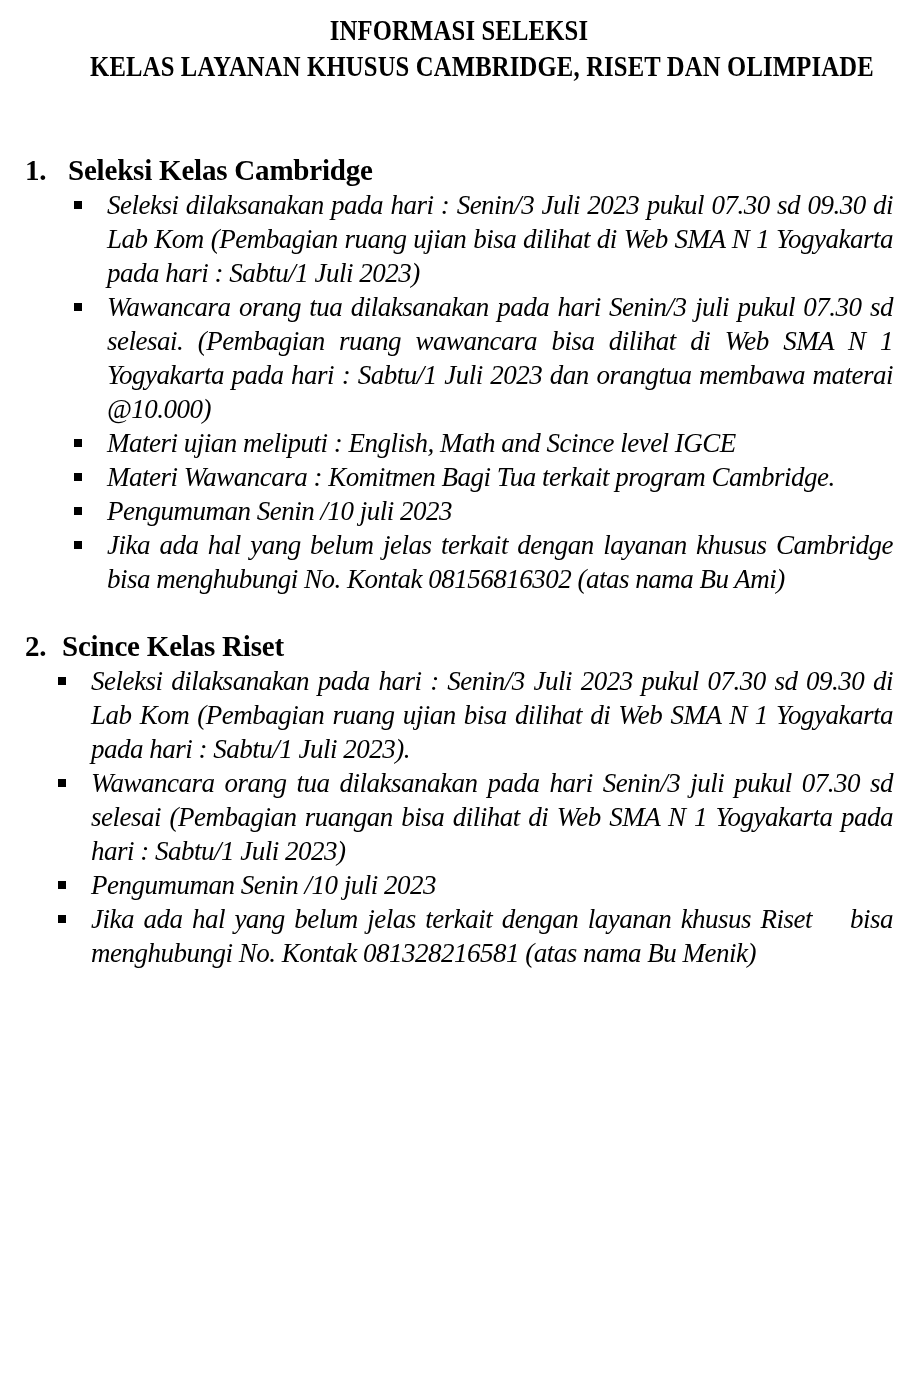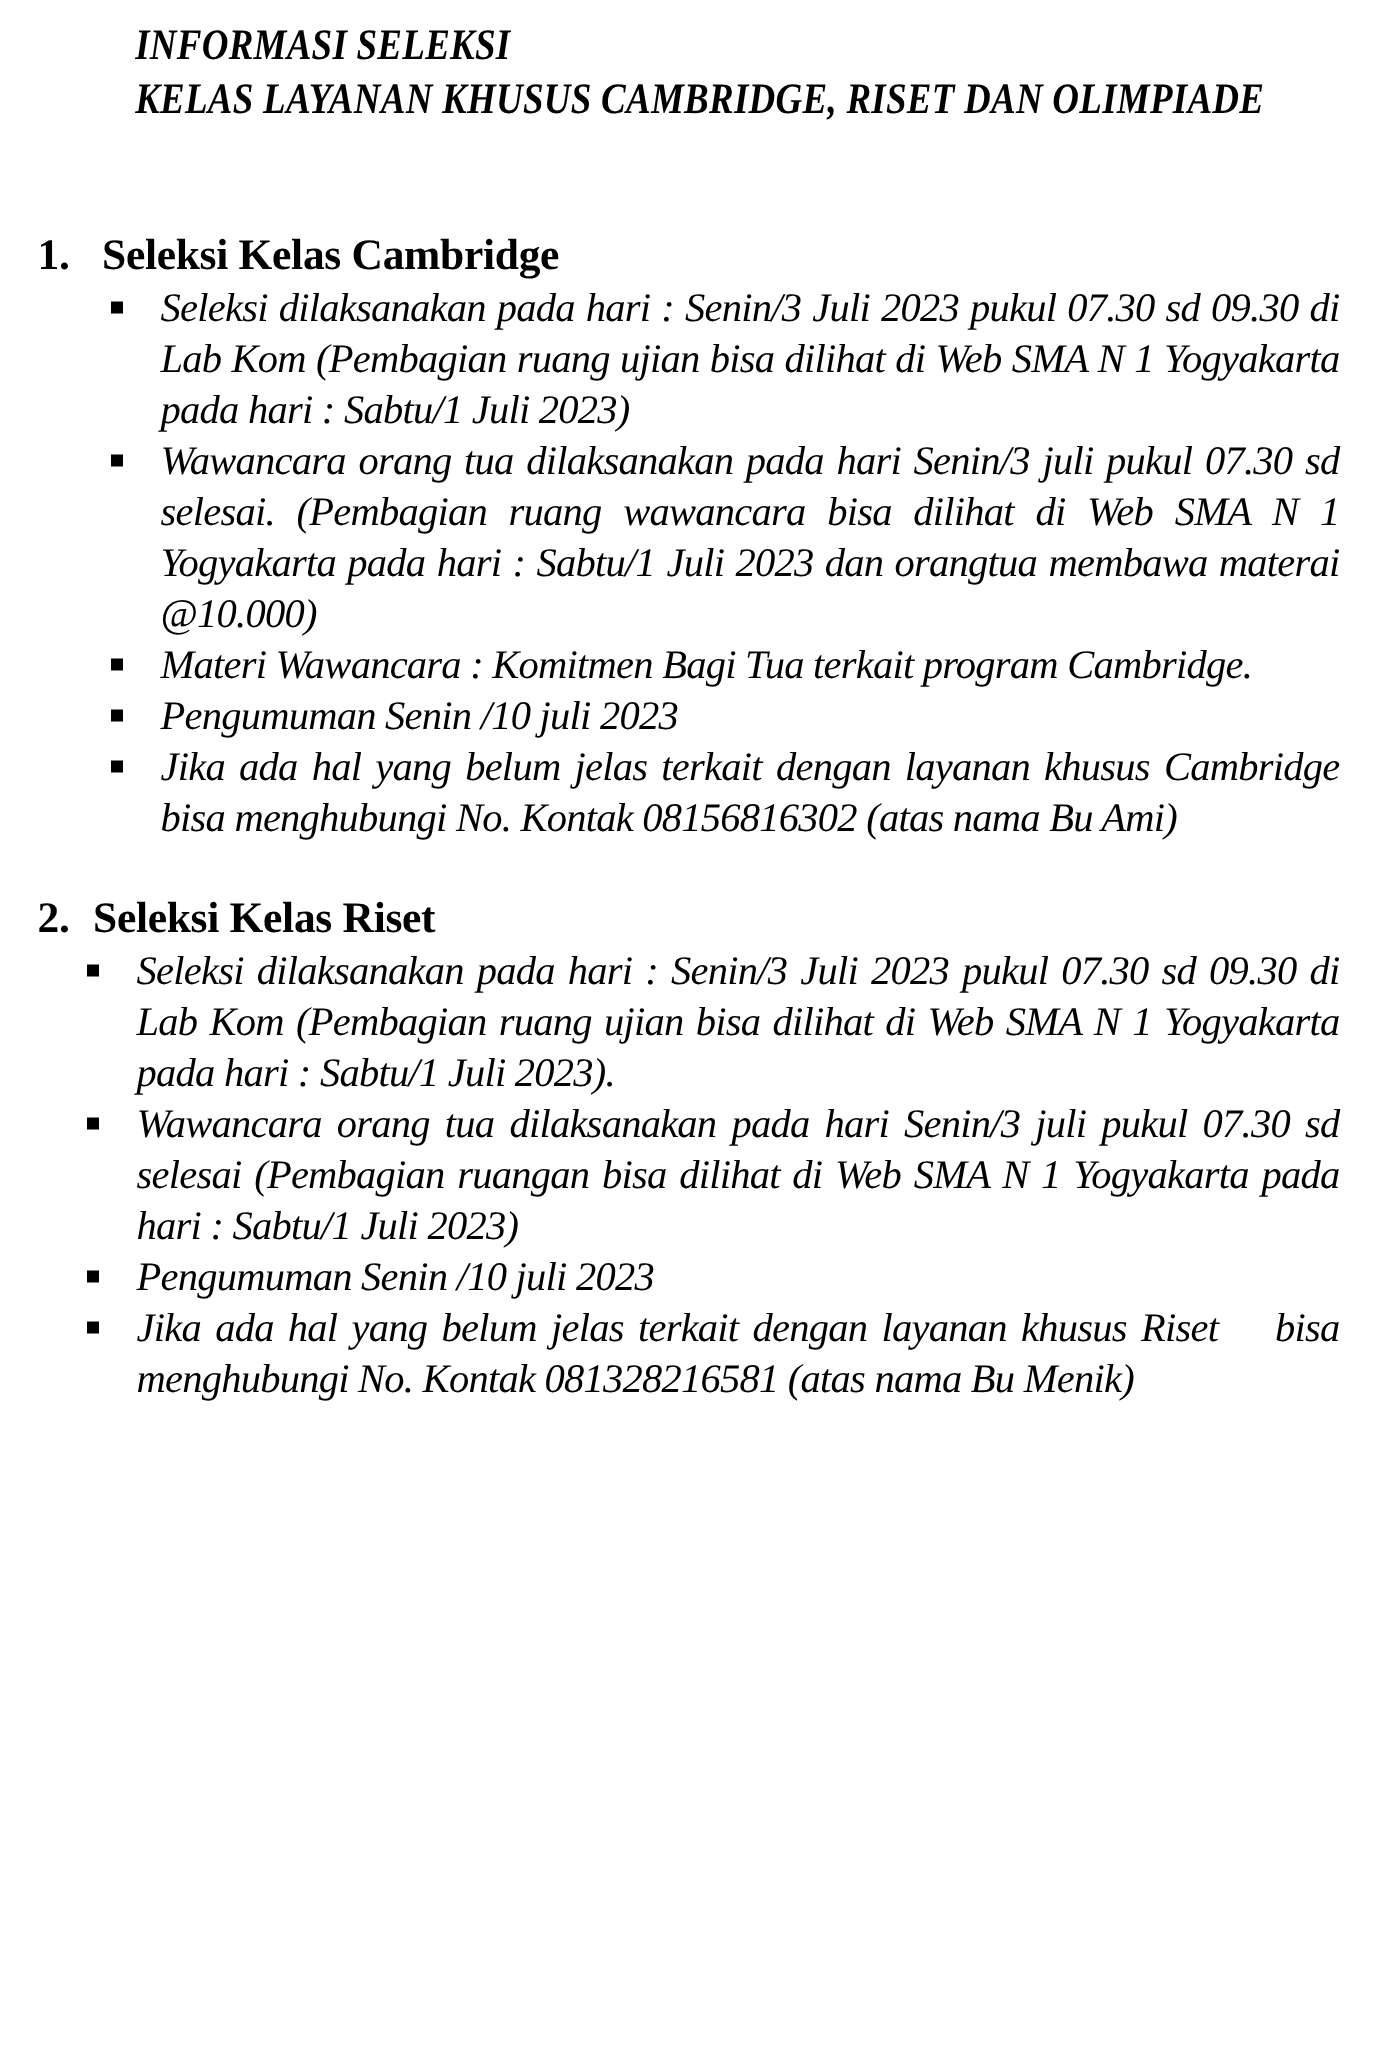--- a/index.html
+++ b/index.html
@@ -15,22 +15,21 @@
     font-family: "Liberation Serif", serif;
   }
   .page {
     box-sizing: border-box;
     width: 918px;
     height: 1374px;
     padding: 12px 25px 0 25px;
     overflow: hidden;
   }
   .doc-title {
-    text-align: left;
-    font-style: italic;
+    text-align: center;
   }
   .title-line {
     font-weight: 700;
     font-size: 29px;
     line-height: 36px;
     white-space: nowrap;
     transform: scaleX(0.85);
     transform-origin: 50% 50%;
     letter-spacing: 0.2px;
   }
@@ -96,37 +95,41 @@
       <div class="bullet">
         <span class="marker"></span>
         <p class="btext">Seleksi dilaksanakan pada hari : Senin/3 Juli 2023 pukul 07.30 sd 09.30 di Lab Kom (Pembagian ruang ujian bisa dilihat di Web SMA N 1 Yogyakarta pada hari : Sabtu/1 Juli 2023)</p>
       </div>
       <div class="bullet">
         <span class="marker"></span>
         <p class="btext">Wawancara orang tua dilaksanakan pada hari Senin/3 juli pukul 07.30 sd selesai. (Pembagian ruang wawancara bisa dilihat di Web SMA N 1 Yogyakarta pada hari : Sabtu/1 Juli 2023 dan orangtua membawa materai @10.000)</p>
       </div>
       <div class="bullet">
         <span class="marker"></span>
+        <p class="btext">Materi ujian meliputi : English, Math and Scince level IGCE</p>
+      </div>
+      <div class="bullet">
+        <span class="marker"></span>
         <p class="btext">Materi Wawancara : Komitmen Bagi Tua terkait program Cambridge.</p>
       </div>
       <div class="bullet">
         <span class="marker"></span>
         <p class="btext">Pengumuman Senin /10 juli 2023</p>
       </div>
       <div class="bullet">
         <span class="marker"></span>
         <p class="btext">Jika ada hal yang belum jelas terkait dengan layanan khusus Cambridge bisa menghubungi No. Kontak 08156816302 (atas nama Bu Ami)</p>
       </div>
     </div>
   </section>
 
   <section class="sec sec2">
     <div class="sec-heading">
       <span class="sec-num">2.</span>
-      <span class="sec-title">Seleksi Kelas Riset</span>
+      <span class="sec-title">Scince Kelas Riset</span>
     </div>
     <div class="bullets">
       <div class="bullet">
         <span class="marker"></span>
         <p class="btext">Seleksi dilaksanakan pada hari : Senin/3 Juli 2023 pukul 07.30 sd 09.30 di Lab Kom (Pembagian ruang ujian bisa dilihat di Web SMA N 1 Yogyakarta pada hari : Sabtu/1 Juli 2023).</p>
       </div>
       <div class="bullet">
         <span class="marker"></span>
         <p class="btext">Wawancara orang tua dilaksanakan pada hari Senin/3 juli pukul 07.30 sd selesai (Pembagian ruangan bisa dilihat di Web SMA N 1 Yogyakarta pada hari : Sabtu/1 Juli 2023)</p>
       </div>

